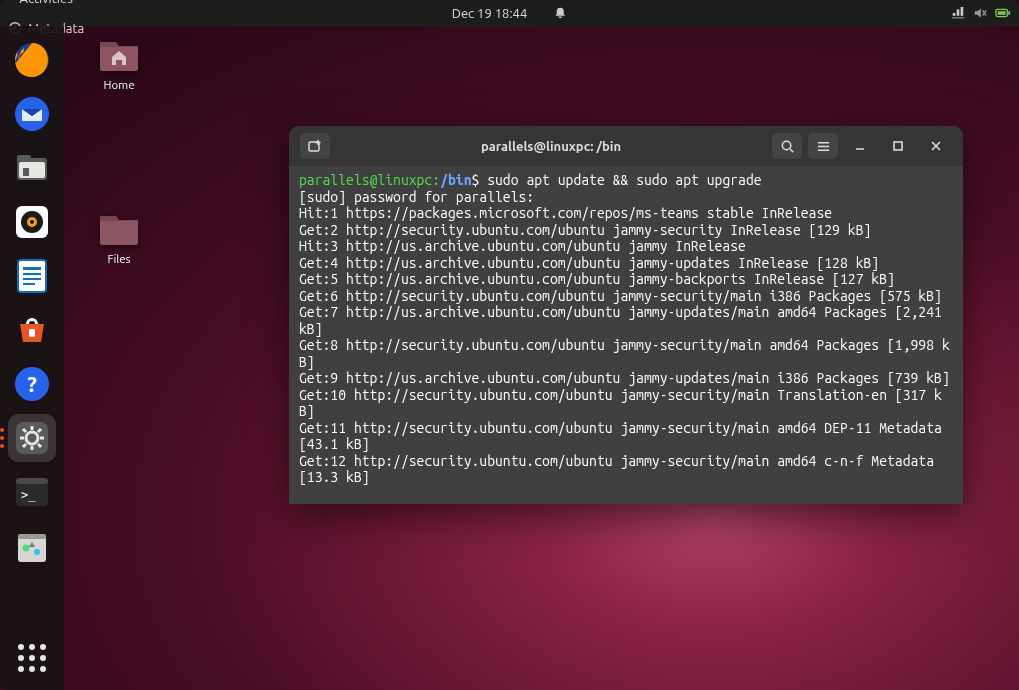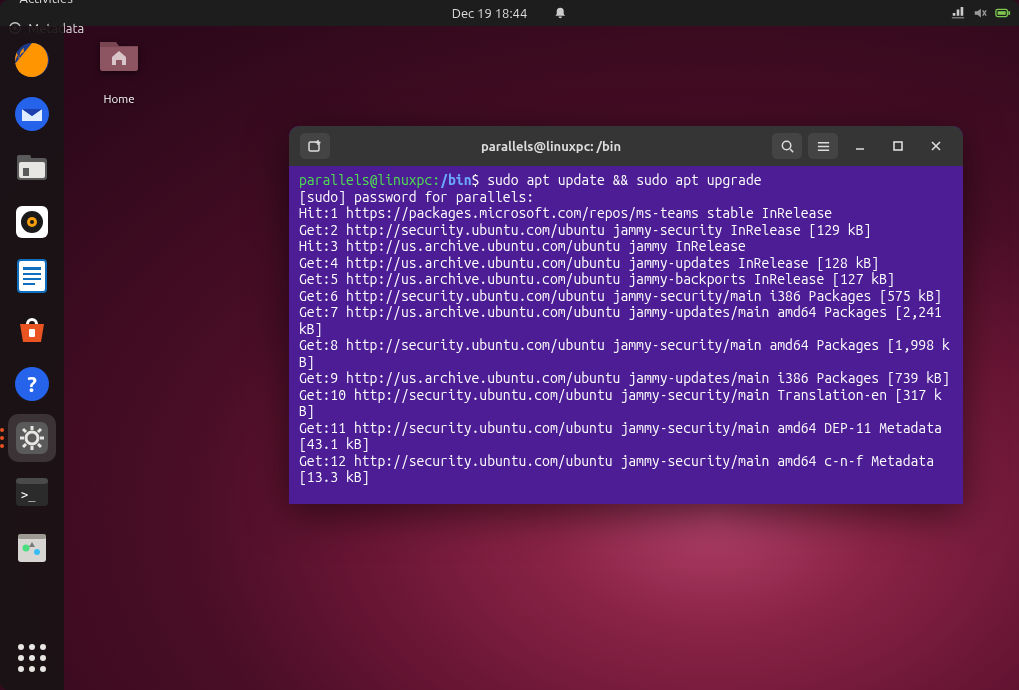--- a/index.html
+++ b/index.html
@@ -32,25 +32,25 @@
       display:flex; align-items:center; justify-content:center;
       position:relative; cursor:pointer;
     }
     .dock-item.active { background:rgba(255,255,255,0.14); }
     .dock-item.active::before { content:""; position:absolute; left:-8px; width:4px; height:4px; border-radius:50%; background:#e95420; box-shadow:0 -8px 0 #e95420, 0 8px 0 #e95420; }
     .dock-bottom { margin-top:auto; margin-bottom:8px; }
     
     .desktop { position:absolute; left:64px; top:26px; right:0; bottom:0; }
     .dicon { position:absolute; width:70px; text-align:center; font-size:11.5px; color:#fff; text-shadow:0 1px 2px rgba(0,0,0,0.7); cursor:pointer; }
     .dicon svg { filter: drop-shadow(0 2px 3px rgba(0,0,0,0.5)); }
-    .dicon .lbl { margin-top:18px; line-height:1.2; }
+    .dicon .lbl { margin-top:4px; line-height:1.2; }
     
     .terminal-window {
       position:absolute; left:225px; top:100px; width:674px; height:378px;
-      background:#4c1d95; border-radius:10px 10px 0 0;
+      background:#404040; border-radius:10px 10px 0 0;
       box-shadow:0 10px 40px rgba(0,0,0,0.55);
       display:flex; flex-direction:column; overflow:hidden;
     }
     .term-header {
       height:40px; background:#353535; border-radius:10px 10px 0 0;
       display:flex; align-items:center; padding:0 8px; font-size:13px; color:#ddd;
     }
     .hbtn {
       width:30px; height:26px; border-radius:5px; background:#444;
       display:flex; align-items:center; justify-content:center; margin:0 3px;
@@ -205,20 +205,27 @@
 </div>
 
 <div class="desktop">
   <div class="dicon" style="left:20px; top:6px;">
     <svg width="44" height="40" viewBox="0 0 44 40">
         <path fill="#7a4651" d="M3 10h16l3 4h19v22a3 3 0 0 1-3 3H6a3 3 0 0 1-3-3z"></path>
         <path fill="#8d5562" d="M3 15h38v21a3 3 0 0 1-3 3H6a3 3 0 0 1-3-3z"></path>
         <path fill="#d8c5ca" d="M22 19l7 6v8h-4v-5h-6v5h-4v-8z"></path>
       </svg>
     <div class="lbl">Home</div>
+  </div>
+  <div class="dicon" style="left:20px; top:180px;">
+    <svg width="44" height="40" viewBox="0 0 44 40">
+        <path fill="#7a4651" d="M3 10h16l3 4h19v22a3 3 0 0 1-3 3H6a3 3 0 0 1-3-3z"></path>
+        <path fill="#8d5562" d="M3 15h38v21a3 3 0 0 1-3 3H6a3 3 0 0 1-3-3z"></path>
+      </svg>
+    <div class="lbl">Files</div>
   </div>
 
   <div class="terminal-window">
     <div class="term-header">
       <div class="hbtn">
         <svg width="16" height="16" viewBox="0 0 16 16">
             <rect x="2" y="4" width="10" height="9" rx="1.5" fill="none" stroke="#ddd" stroke-width="1.5"></rect>
             <path stroke="#ddd" stroke-width="1.5" d="M11 2v5M8.5 4.5h5"></path>
           </svg>
       </div>

